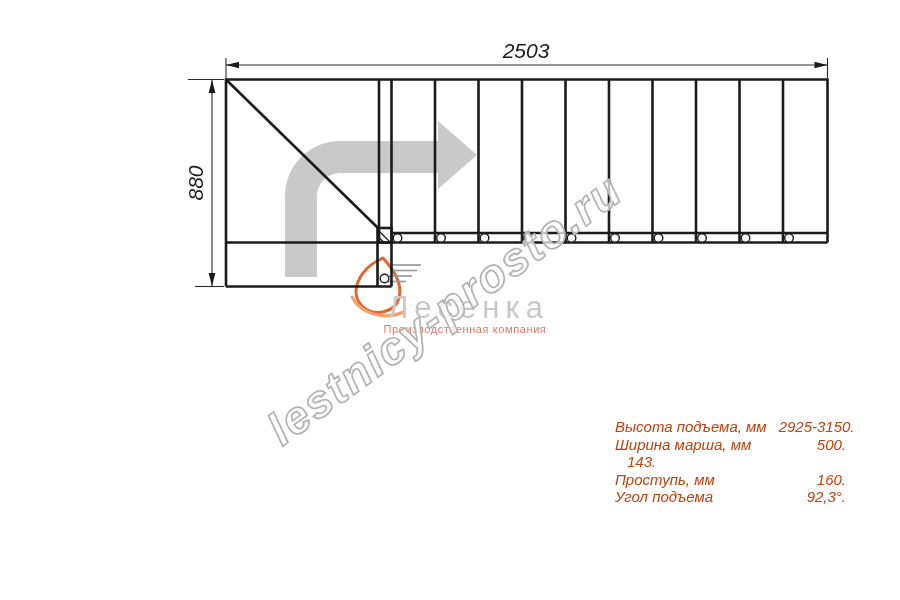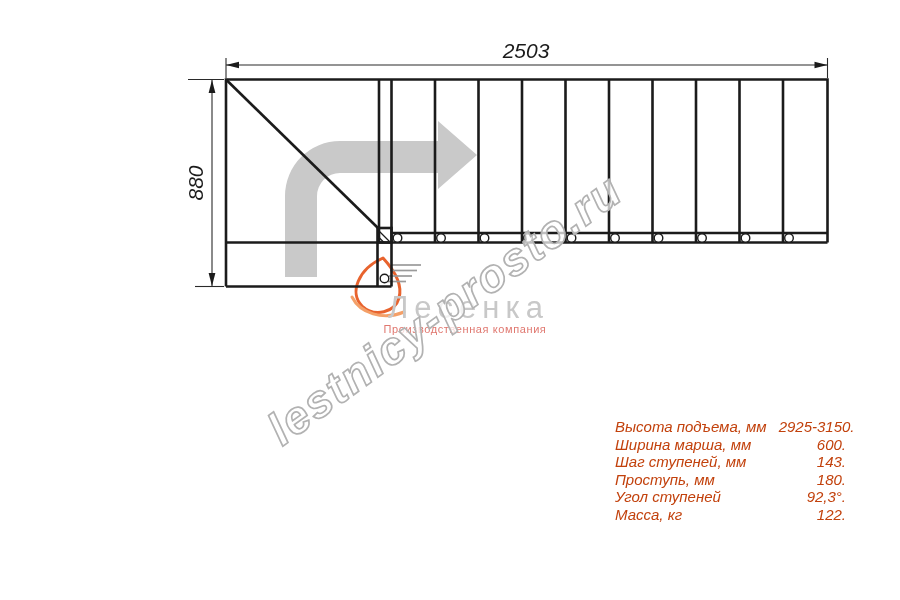--- a/index.html
+++ b/index.html
@@ -93,33 +93,28 @@
     <text class="wm-text" transform="translate(454,322) rotate(-36)" text-anchor="middle">lestnicy-prosto.ru</text>
   </svg>
 
   <div id="spec-table">
     <div class="spec-row">
       <span class="spec-label">Высота подъема, мм</span>
       <span class="spec-value">2925-3150.</span>
     </div>
     <div class="spec-row">
       <span class="spec-label">Ширина марша, мм</span>
-      <span class="spec-value">600.</span>
+      <span class="spec-value">500.</span>
     </div>
     <div class="spec-row">
-      <span class="spec-label">Шаг ступеней, мм</span>
       <span class="spec-value">143.</span>
     </div>
     <div class="spec-row">
       <span class="spec-label">Проступь, мм</span>
-      <span class="spec-value">180.</span>
+      <span class="spec-value">160.</span>
     </div>
     <div class="spec-row">
-      <span class="spec-label">Угол ступеней</span>
+      <span class="spec-label">Угол подъема</span>
       <span class="spec-value">92,3°.</span>
-    </div>
-    <div class="spec-row">
-      <span class="spec-label">Масса, кг</span>
-      <span class="spec-value">122.</span>
     </div>
   </div>
 
 </div>
 
 </body></html>

